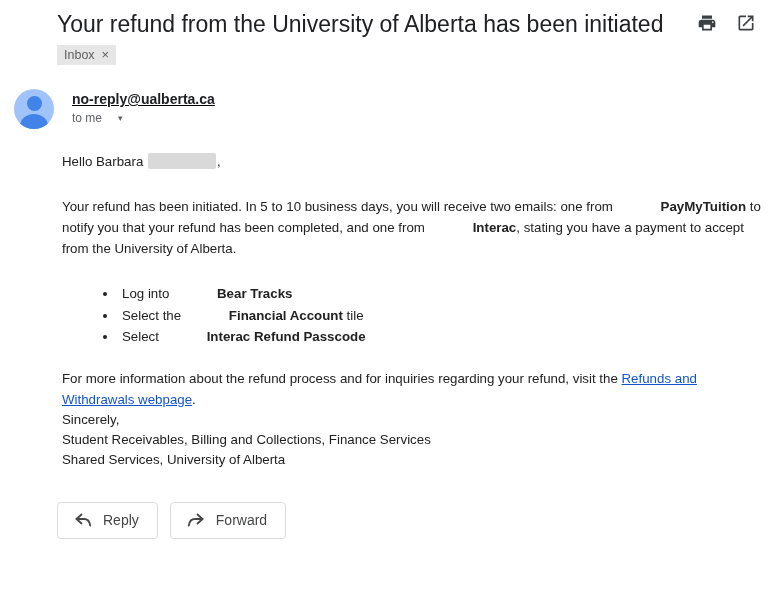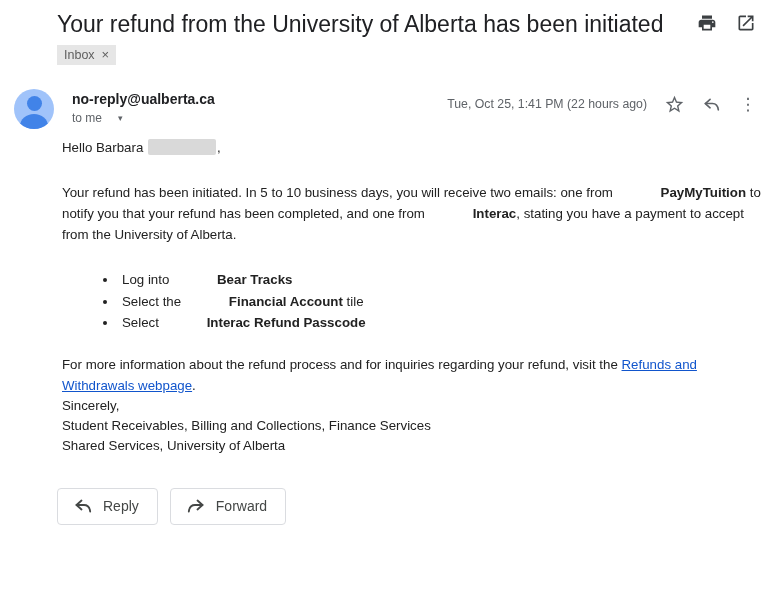--- a/index.html
+++ b/index.html
@@ -25,38 +25,38 @@
   .subject-icons{display:flex;gap:19px;padding-top:3px;padding-right:2px;}
   .icon-btn{width:20px;height:20px;display:inline-flex;align-items:center;justify-content:center;cursor:pointer;background:none;border:none;}
   .icon-btn svg{display:block;}
 
   .chip-row{padding:7px 0 0 57px;}
   .chip{display:inline-flex;align-items:center;gap:7px;background:var(--chip-bg);
     border-radius:0;padding:2px 7px;font-size:12.5px;color:#5e5e5e;line-height:16px;}
   .chip-close{cursor:pointer;font-size:13px;color:#5e5e5e;line-height:12px;}
 
   
-  .msg-header{display:flex;align-items:flex-start;padding:24px 12px 0 14px;}
+  .msg-header{display:flex;align-items:flex-start;padding:24px 12px 0 14px;text-decoration:underline;}
   .avatar{width:40px;height:40px;border-radius:50%;background:var(--avatar-bg);
     position:relative;overflow:hidden;flex:0 0 40px;}
   .avatar .head{position:absolute;left:12.5px;top:7px;width:15px;height:15px;border-radius:50%;background:var(--avatar-person);}
   .avatar .torso{position:absolute;left:6px;top:25px;width:28px;height:17px;
     border-radius:14px 14px 0 0/12px 12px 0 0;background:var(--avatar-person);}
   .sender-block{margin-left:18px;flex:1;padding-top:1px;}
   .sender-email{font-size:14px;font-weight:bold;color:var(--title);line-height:18px;}
   .to-line{font-size:12px;color:var(--meta-gray);line-height:16px;margin-top:2px;
     display:inline-flex;align-items:center;gap:16px;cursor:pointer;}
   .to-caret{font-size:9px;color:var(--meta-gray);}
   .meta{display:flex;align-items:center;gap:17px;padding-top:5px;}
   .meta-date{font-size:12.3px;color:var(--meta-gray);white-space:nowrap;}
   .meta .icon-btn{color:var(--meta-gray);}
   .more-glyph{font-size:17px;color:var(--meta-gray);line-height:1;}
 
   
-  .email-body{margin:8px 10px 0 62px;width:700px;font-size:13.3px;line-height:21px;color:var(--text);}
+  .email-body{margin:22px 10px 0 62px;width:700px;font-size:13.3px;line-height:21px;color:var(--text);}
   .email-body .para{margin:0 0 24px 0;}
   .email-body > div:nth-of-type(3){margin-bottom:0;}   
   .email-body ul{margin:6px 0 20px 0;padding-left:56px;list-style:disc;}
   .email-body li{line-height:21.5px;padding-left:4px;}
   .email-body b{font-weight:bold;padding-left:44px;}
   .body-link{color:var(--link);text-decoration:underline;cursor:pointer;}
   .redacted{display:inline-block;width:68px;height:16px;background:var(--redact);
     border-radius:2px;vertical-align:text-bottom;margin:0 1px;}
   .signature{line-height:20px;}
   .sig-line{line-height:20px;}
@@ -106,41 +106,20 @@
       <span class="head"></span>
       <span class="torso"></span>
     </div>
     <div class="sender-block">
       <div class="sender-email">no-reply@ualberta.ca</div>
       <div class="to-line">
         <span>to me</span>
         <span class="to-caret">▾</span>
       </div>
     </div>
-    <div class="meta">
-      <span class="meta-date">Tue, Oct 25, 1:41 PM (22 hours ago)</span>
-      <button class="icon-btn">
-        <span>
-          <svg width="21" height="21" viewBox="0 0 24 24" fill="#5f6368">
-              <path d="M22 9.24l-7.19-.62L12 2 9.19 8.63 2 9.24l5.46 4.73L5.82 21 12 17.27 18.18 21l-1.63-7.03L22 9.24zM12 15.4l-3.76 2.27 1-4.28-3.32-2.88 4.38-.38L12 6.1l1.71 4.04 4.38.38-3.32 2.88 1 4.28L12 15.4z"></path>
-            </svg>
-        </span>
-      </button>
-      <button class="icon-btn">
-        <span>
-          <svg width="19" height="19" viewBox="0 0 20 20" fill="none" stroke="#5f6368" stroke-width="1.7" stroke-linecap="round" stroke-linejoin="round">
-              <path d="M8.5 4.5 3.5 9l5 4.5"></path>
-              <path d="M3.5 9H11c3.6 0 5.7 2.6 6.2 6.6"></path>
-            </svg>
-        </span>
-      </button>
-      <button class="icon-btn">
-        <span class="more-glyph">⋮</span>
-      </button>
-    </div>
   </div>
 
   <div class="email-body">
       <div class="para"><span>Hello Barbara </span><span class="redacted"></span><span>,</span></div>
       <div class="para"><span>Your refund has been initiated. In 5 to 10 business days, you will receive two emails: one from </span><b>PayMyTuition</b><span> to notify you that your refund has been completed, and one from </span><b>Interac</b><span>, stating you have a payment to accept from the University of Alberta.</span></div>
       <ul>
         <li><span>Log into </span><b>Bear Tracks</b></li>
         <li><span>Select the </span><b>Financial Account</b><span> tile</span></li>
         <li><span>Select </span><b>Interac Refund Passcode</b></li>
       </ul>

